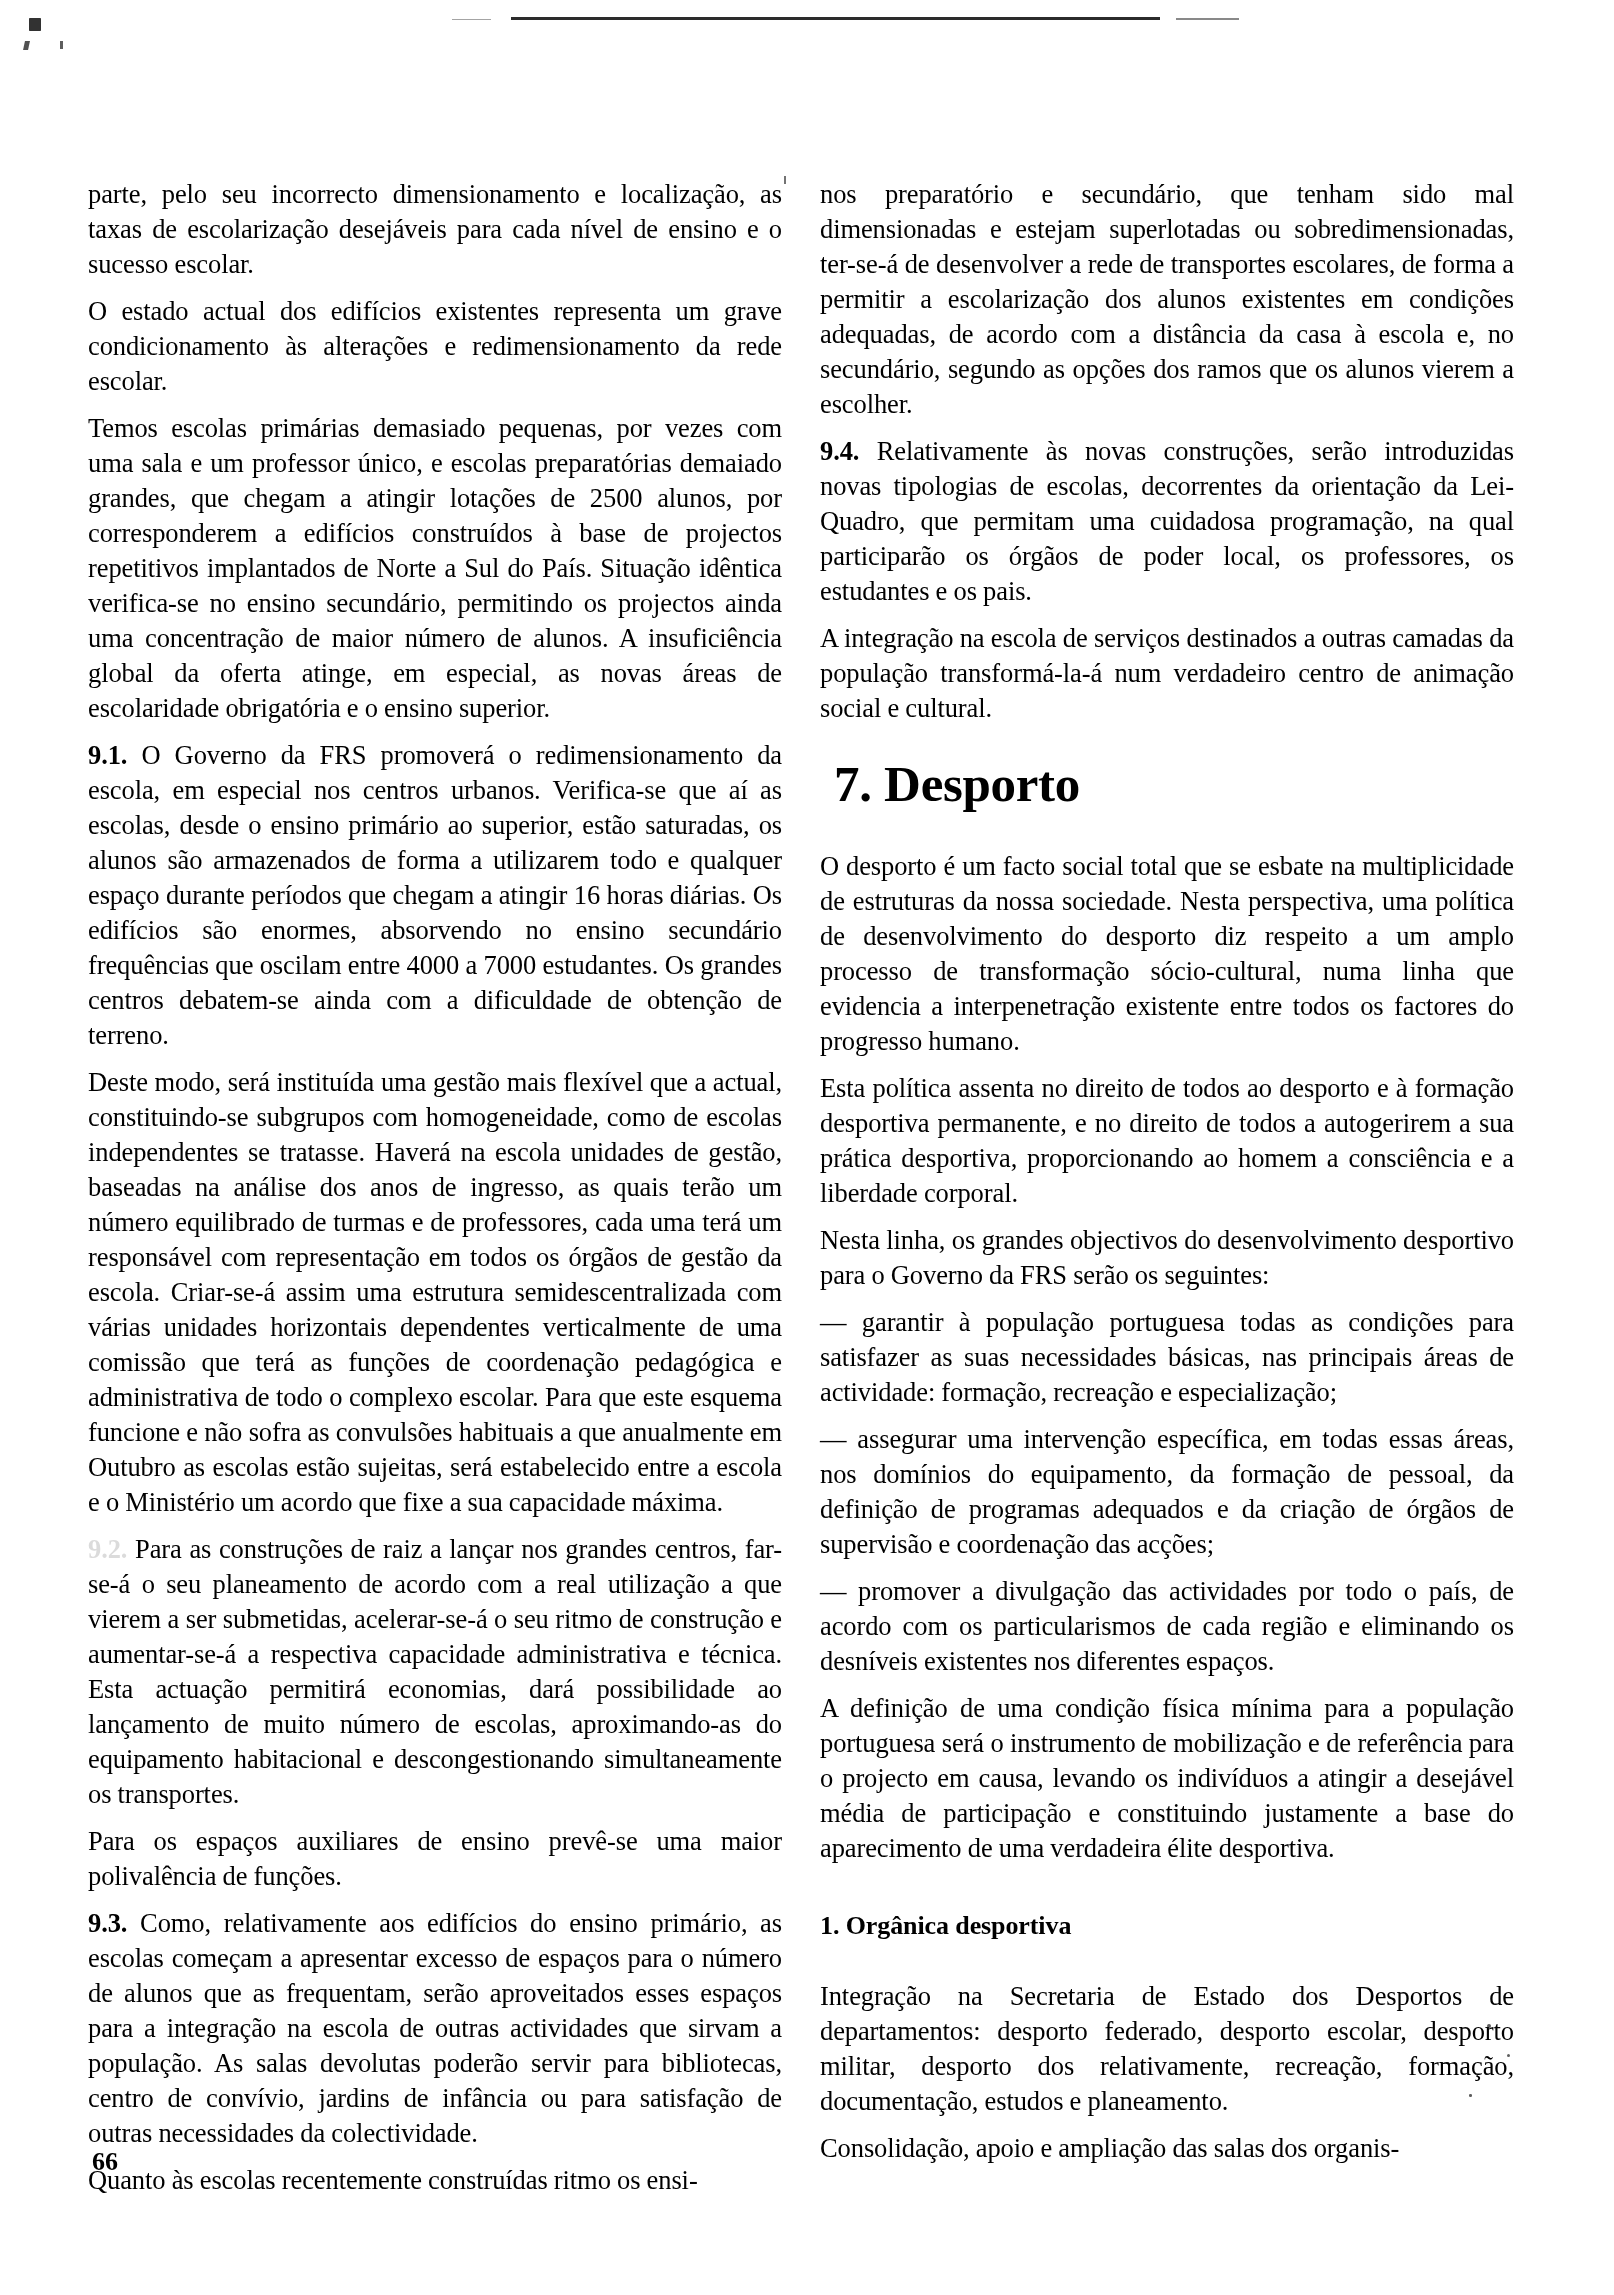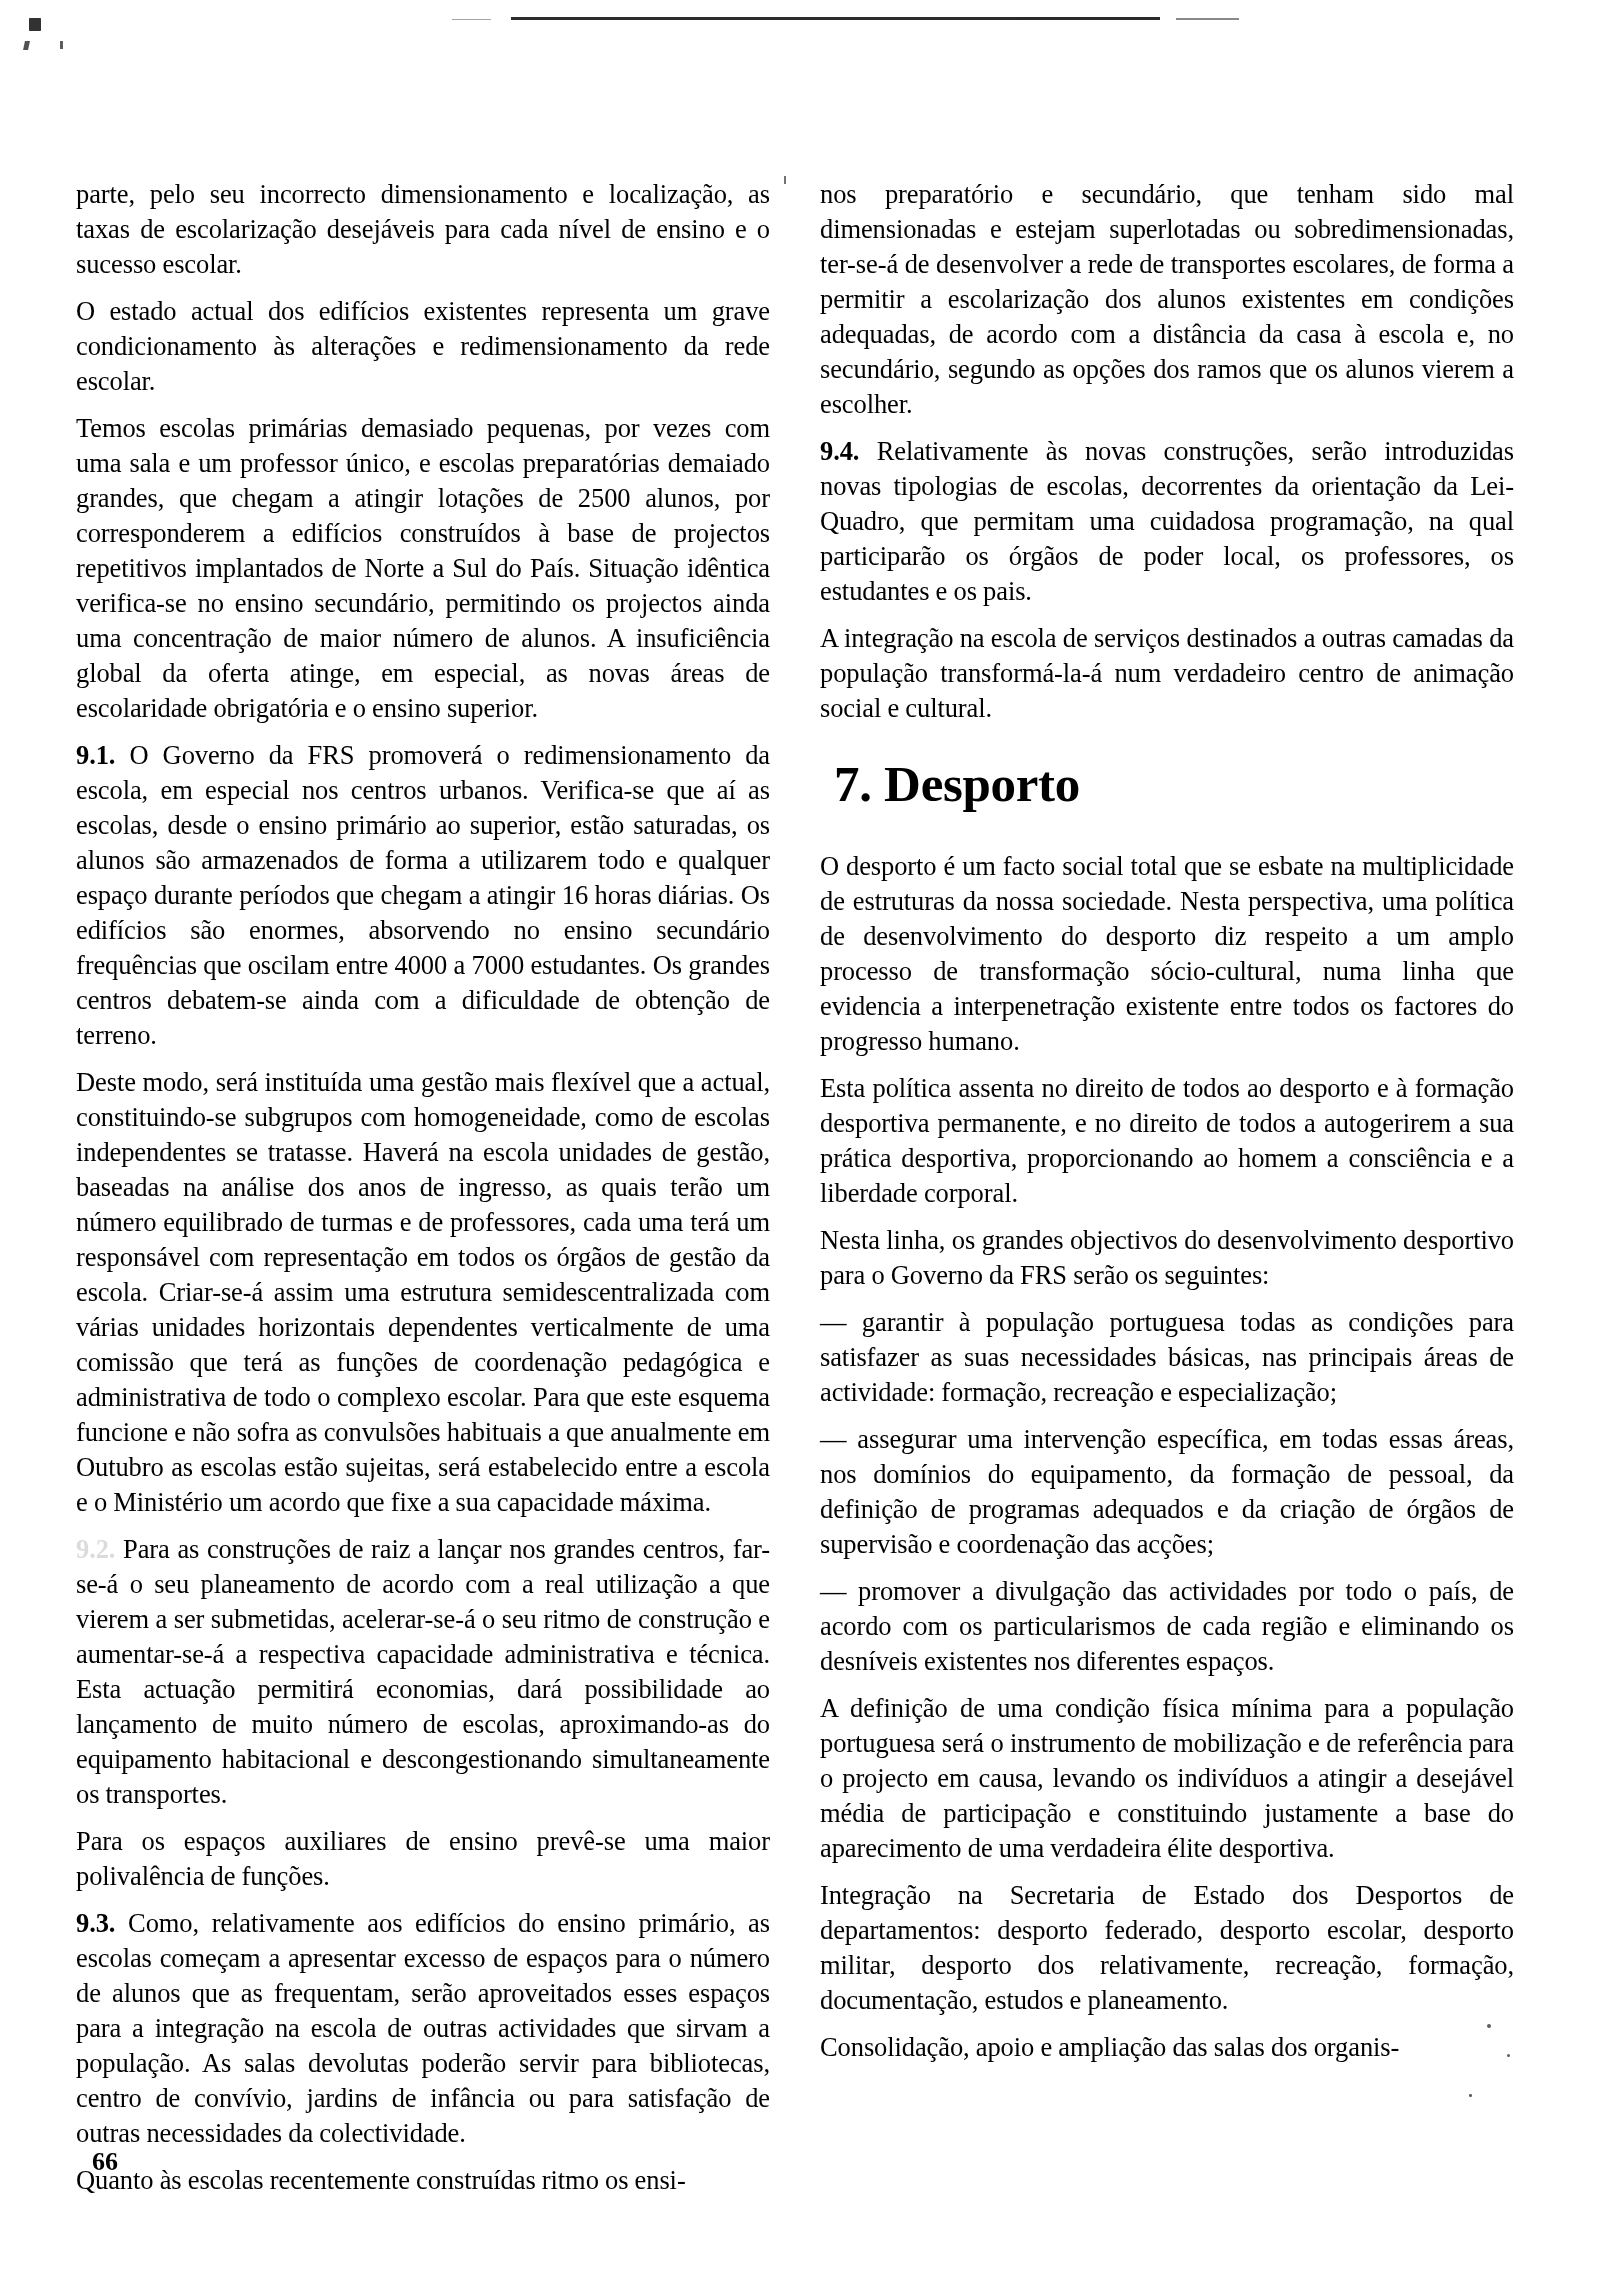--- a/index.html
+++ b/index.html
@@ -100,21 +100,21 @@
     height: 7.9px;
     background: #000;
     opacity: .55;
   }
 
   .col {
     position: absolute;
     top: 177px;
     width: 694px;
   }
-  .col-left  { left: 76px; }
+  .col-left  { left: 88px; }
   .col-right { left: 820px; }
 
   p.para {
     margin: 0 0 0 0;
     font-size: 26.5px;
     line-height: 35px;
     text-align: justify;
     text-justify: inter-word;
     letter-spacing: -0.1px;
     word-spacing: -0.3px;
@@ -204,20 +204,21 @@
 
     <p class="para">— garantir à população portuguesa todas as condições para satisfazer as suas necessidades básicas, nas principais áreas de actividade: formação, recreação e especialização;</p>
 
     <p class="para">— assegurar uma intervenção específica, em todas essas áreas, nos domínios do equipamento, da formação de pessoal, da definição de programas adequados e da criação de órgãos de supervisão e coordenação das acções;</p>
 
     <p class="para">— promover a divulgação das actividades por todo o país, de acordo com os particularismos de cada região e eliminando os desníveis existentes nos diferentes espaços.</p>
 
     <p class="para">A definição de uma condição física mínima para a população portuguesa será o instrumento de mobilização e de referência para o projecto em causa, levando os indivíduos a atingir a desejável média de participação e constituindo justamente a base do aparecimento de uma verdadeira élite desportiva.</p>
 
 
+    <h3 class="sub-heading">1. Orgânica desportiva</h3>
 
     <p class="para">Integração na Secretaria de Estado dos Desportos de departamentos: desporto federado, desporto escolar, desporto militar, desporto dos relativamente, recreação, formação, documentação, estudos e planeamento.</p>
 
     <p class="para">Consolidação, apoio e ampliação das salas dos organis-</p>
   </div>
 
   <div class="page-number">66</div>
 
 </div>
 

